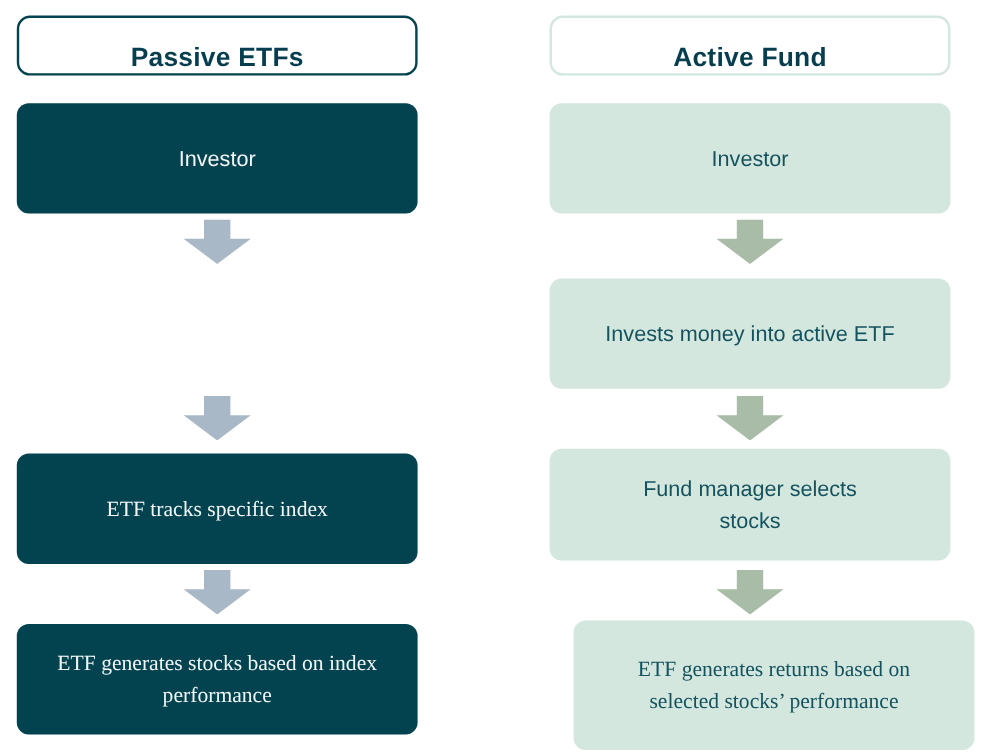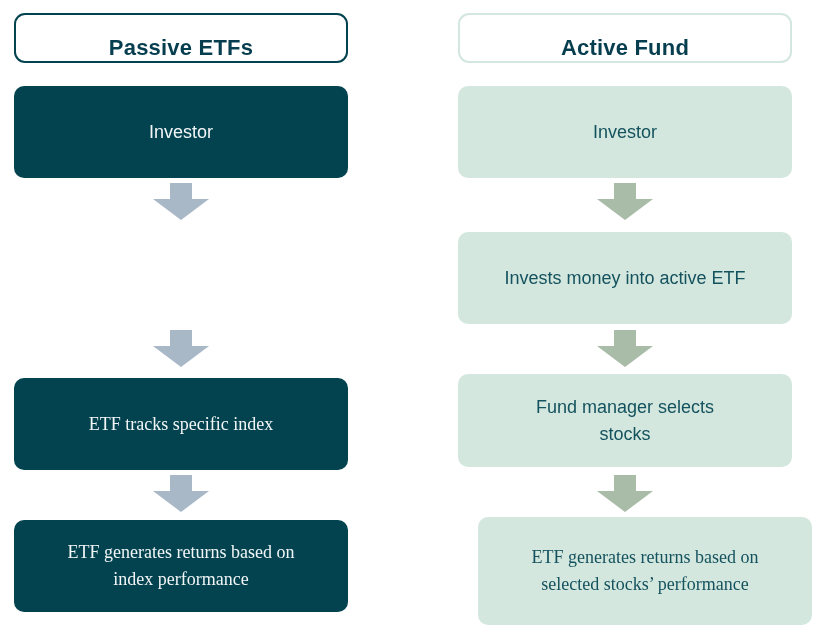--- a/index.html
+++ b/index.html
@@ -112,21 +112,21 @@
     </svg>
 
     <div class="flow-box step-3 wrap-270">
       <span class="txt">ETF tracks specific index</span>
     </div>
     <svg class="arrow arrow-3" viewBox="0 0 56 37" aria-hidden="true">
       <polygon points="17,0 39,0 39,16 56,16 28,37 0,16 17,16"></polygon>
     </svg>
 
     <div class="flow-box step-4 wrap-270">
-      <span class="txt">ETF generates returns based on index performance</span>
+      <span class="txt">ETF generates stocks based on index performance</span>
     </div>
   </section>
 
   <section class="column col-active">
     <div class="header-pill">
       <span>Active Fund</span>
     </div>
 
     <div class="flow-box step-1">
       <span class="txt">Investor</span>

